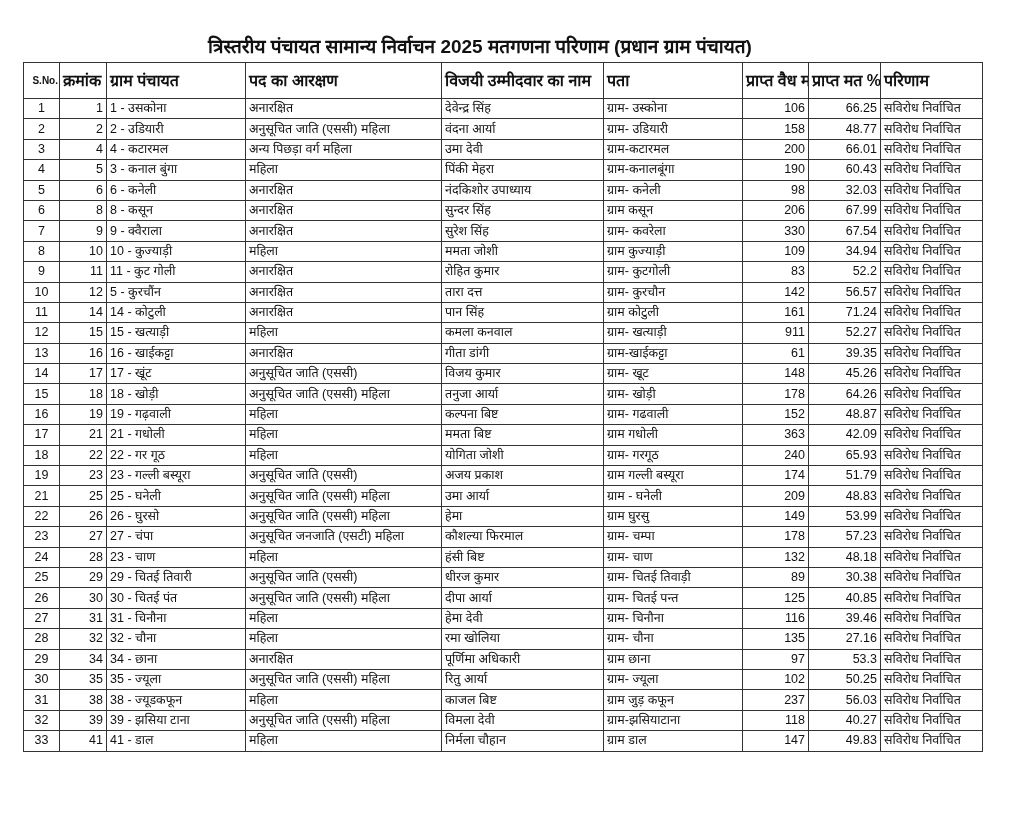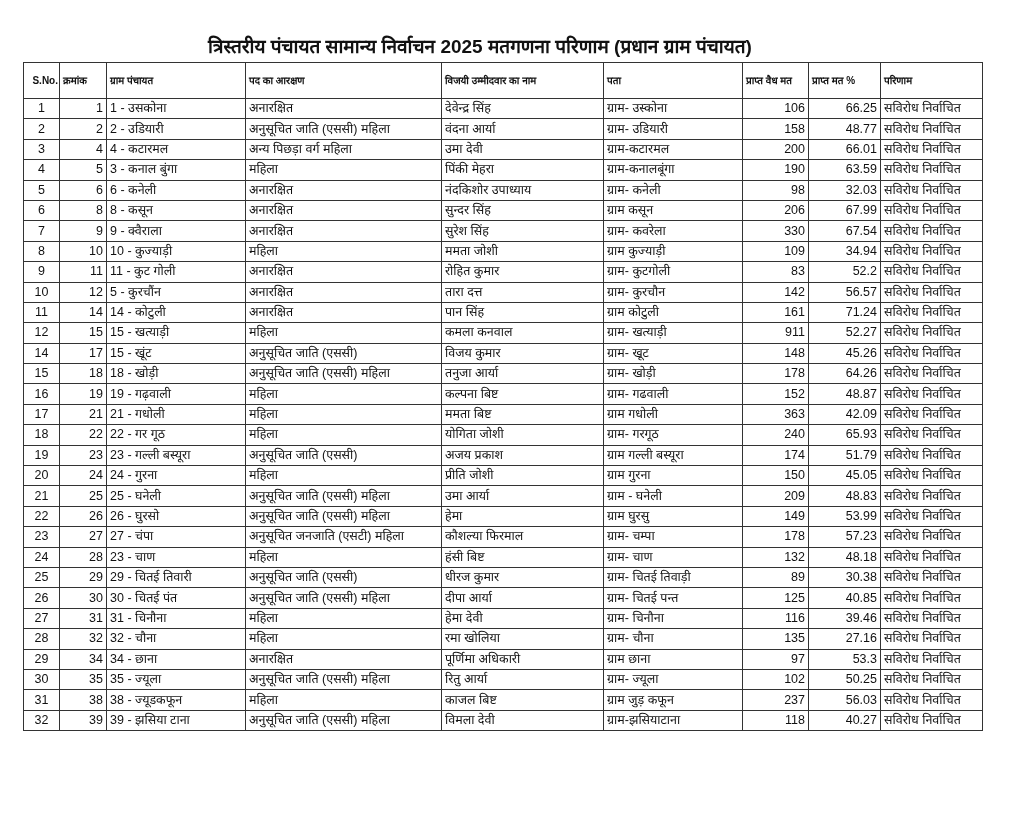--- a/index.html
+++ b/index.html
@@ -24,21 +24,21 @@
   table.results th, table.results td {
     border: 1px solid #333;
     padding: 0 3px;
     white-space: nowrap;
     overflow: hidden;
     line-height: 19px;
     height: 19.4px;
   }
   table.results th {
     height: 35px; font-weight: bold; text-align: left;
-    font-size: 10px;
+    font-size: 16px;
   }
   table.results th.c-sno { font-size: 10px; text-align: right; padding: 0 1px; }
   td.c-sno { text-align: center; }
   td.c-kram { text-align: right; padding-right: 2px; }
   td.c-vote, td.c-pct { text-align: right; }
   col.w-sno { width: 36px; }
   col.w-kram { width: 47px; }
   col.w-gram { width: 139px; }
   col.w-res { width: 196px; }
   col.w-name { width: 162px; }
@@ -112,21 +112,21 @@
         <td class="c-result">सविरोध निर्वाचित</td>
       </tr>
       <tr>
         <td class="c-sno">4</td>
         <td class="c-kram">5</td>
         <td class="c-gram">3 - कनाल बुंगा</td>
         <td class="c-res">महिला</td>
         <td class="c-name">पिंकी मेहरा</td>
         <td class="c-addr">ग्राम-कनालबूंगा</td>
         <td class="c-vote">190</td>
-        <td class="c-pct">63.59</td>
+        <td class="c-pct">60.43</td>
         <td class="c-result">सविरोध निर्वाचित</td>
       </tr>
       <tr>
         <td class="c-sno">5</td>
         <td class="c-kram">6</td>
         <td class="c-gram">6 - कनेली</td>
         <td class="c-res">अनारक्षित</td>
         <td class="c-name">नंदकिशोर उपाध्याय</td>
         <td class="c-addr">ग्राम- कनेली</td>
         <td class="c-vote">98</td>
@@ -204,23 +204,34 @@
         <td class="c-kram">15</td>
         <td class="c-gram">15 - खत्याड़ी</td>
         <td class="c-res">महिला</td>
         <td class="c-name">कमला कनवाल</td>
         <td class="c-addr">ग्राम- खत्याड़ी</td>
         <td class="c-vote">911</td>
         <td class="c-pct">52.27</td>
         <td class="c-result">सविरोध निर्वाचित</td>
       </tr>
       <tr>
+        <td class="c-sno">13</td>
+        <td class="c-kram">16</td>
+        <td class="c-gram">16 - खाईकट्टा</td>
+        <td class="c-res">अनारक्षित</td>
+        <td class="c-name">गीता डांगी</td>
+        <td class="c-addr">ग्राम-खाईकट्टा</td>
+        <td class="c-vote">61</td>
+        <td class="c-pct">39.35</td>
+        <td class="c-result">सविरोध निर्वाचित</td>
+      </tr>
+      <tr>
         <td class="c-sno">14</td>
         <td class="c-kram">17</td>
-        <td class="c-gram">15 - खूंट</td>
+        <td class="c-gram">17 - खूंट</td>
         <td class="c-res">अनुसूचित जाति (एससी)</td>
         <td class="c-name">विजय कुमार</td>
         <td class="c-addr">ग्राम- खूट</td>
         <td class="c-vote">148</td>
         <td class="c-pct">45.26</td>
         <td class="c-result">सविरोध निर्वाचित</td>
       </tr>
       <tr>
         <td class="c-sno">15</td>
         <td class="c-kram">18</td>
@@ -270,31 +281,20 @@
         <td class="c-kram">23</td>
         <td class="c-gram">23 - गल्ली बस्यूरा</td>
         <td class="c-res">अनुसूचित जाति (एससी)</td>
         <td class="c-name">अजय प्रकाश</td>
         <td class="c-addr">ग्राम गल्ली बस्यूरा</td>
         <td class="c-vote">174</td>
         <td class="c-pct">51.79</td>
         <td class="c-result">सविरोध निर्वाचित</td>
       </tr>
       <tr>
-        <td class="c-sno">20</td>
-        <td class="c-kram">24</td>
-        <td class="c-gram">24 - गुरना</td>
-        <td class="c-res">महिला</td>
-        <td class="c-name">प्रीति जोशी</td>
-        <td class="c-addr">ग्राम गुरना</td>
-        <td class="c-vote">150</td>
-        <td class="c-pct">45.05</td>
-        <td class="c-result">सविरोध निर्वाचित</td>
-      </tr>
-      <tr>
         <td class="c-sno">21</td>
         <td class="c-kram">25</td>
         <td class="c-gram">25 - घनेली</td>
         <td class="c-res">अनुसूचित जाति (एससी) महिला</td>
         <td class="c-name">उमा आर्या</td>
         <td class="c-addr">ग्राम - घनेली</td>
         <td class="c-vote">209</td>
         <td class="c-pct">48.83</td>
         <td class="c-result">सविरोध निर्वाचित</td>
       </tr>
@@ -412,14 +412,25 @@
         <td class="c-sno">32</td>
         <td class="c-kram">39</td>
         <td class="c-gram">39 - झसिया टाना</td>
         <td class="c-res">अनुसूचित जाति (एससी) महिला</td>
         <td class="c-name">विमला देवी</td>
         <td class="c-addr">ग्राम-झसियाटाना</td>
         <td class="c-vote">118</td>
         <td class="c-pct">40.27</td>
         <td class="c-result">सविरोध निर्वाचित</td>
       </tr>
+      <tr>
+        <td class="c-sno">33</td>
+        <td class="c-kram">41</td>
+        <td class="c-gram">41 - डाल</td>
+        <td class="c-res">महिला</td>
+        <td class="c-name">निर्मला चौहान</td>
+        <td class="c-addr">ग्राम डाल</td>
+        <td class="c-vote">147</td>
+        <td class="c-pct">49.83</td>
+        <td class="c-result">सविरोध निर्वाचित</td>
+      </tr>
     </tbody>
 </table>
 
 </body></html>

